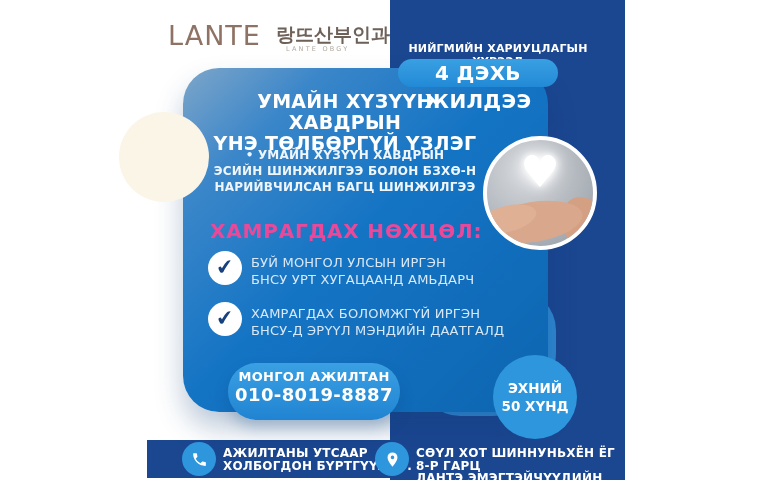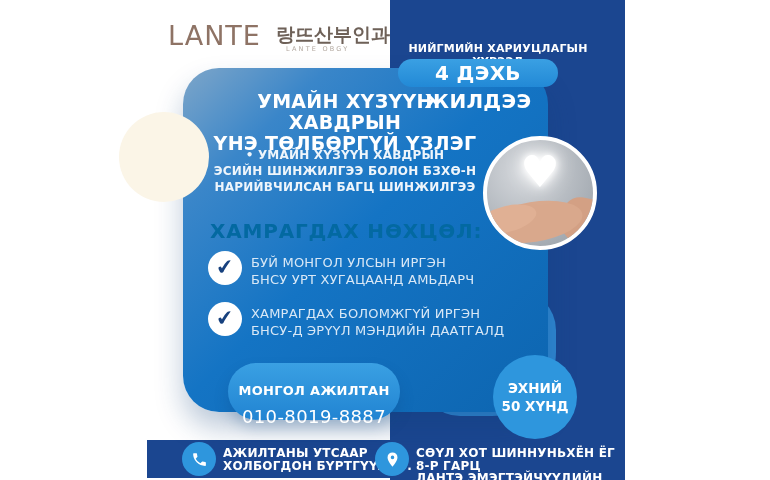--- a/index.html
+++ b/index.html
@@ -29,37 +29,37 @@
            color:#fff;font-size:11px;font-weight:700;letter-spacing:.2px;}
   .year-badge{position:absolute;left:253px;top:59px;width:160px;height:28px;border-radius:15px;
               background:linear-gradient(180deg,#3aa0e3,#2289d6);color:#fff;font-size:20px;
               font-weight:700;text-align:center;line-height:28px;letter-spacing:.3px;}
 
   
   .title{position:absolute;left:55px;top:91px;width:290px;text-align:center;color:#fff;
          font-size:19px;font-weight:800;line-height:21px;letter-spacing:.3px;}
   .bullets{position:absolute;left:55px;top:147px;width:290px;text-align:center;color:#eef5fb;
            font-size:12px;font-weight:700;line-height:16px;letter-spacing:.2px;}
-  .section-heading{position:absolute;left:65px;top:219px;color:#0369a1;font-size:20px;
+  .section-heading{position:absolute;left:65px;top:219px;color:#ec4899;font-size:20px;
                    font-weight:800;letter-spacing:.8px;}
 
   .check-circle{position:absolute;width:34px;height:34px;border-radius:50%;background:#fff;
                 display:flex;align-items:center;justify-content:center;}
   .check-glyph{font-family:"DejaVu Sans",sans-serif;font-size:21px;font-weight:700;
                color:#17417e;transform:rotate(-6deg);margin-top:-2px;}
   .cond-text{position:absolute;color:#d9e8f6;font-size:13px;line-height:16.5px;
              letter-spacing:.2px;font-weight:400;}
   .c1-circle{left:63px;top:251px;} .c1-text{left:106px;top:255px;}
   .c2-circle{left:63px;top:302px;} .c2-text{left:106px;top:306px;}
 
   .contact-pill{position:absolute;left:83px;top:363px;width:172px;height:57px;border-radius:29px;
                 background:linear-gradient(180deg,#3aa0e3,#2184d2);text-align:center;color:#fff;
                 box-shadow:0 8px 14px rgba(16,70,130,.25);}
-  .contact-label{margin-top:20px;font-size:13px;font-weight:600;letter-spacing:.3px;}
-  .contact-phone{font-size:18px;font-weight:400;letter-spacing:.4px;margin-top:8px;}
+  .contact-label{margin-top:6px;font-size:13px;font-weight:600;letter-spacing:.3px;}
+  .contact-phone{font-size:18px;font-weight:700;letter-spacing:.4px;}
 
   .limit-circle{position:absolute;left:348px;top:355px;width:84px;height:84px;border-radius:50%;
                 background:#2e96dd;color:#fff;text-align:center;font-weight:800;
                 font-size:13.5px;line-height:18px;padding-top:0;box-sizing:border-box;
                 display:flex;flex-direction:column;justify-content:center;}
 
   
   .hand-circle{position:absolute;left:338px;top:136px;width:106px;height:106px;border-radius:50%;
                border:4px solid #fff;overflow:hidden;
                background:radial-gradient(circle at 35% 30%,#d6d9dd 0%,#b8bdc3 45%,#949ca4 100%);}

